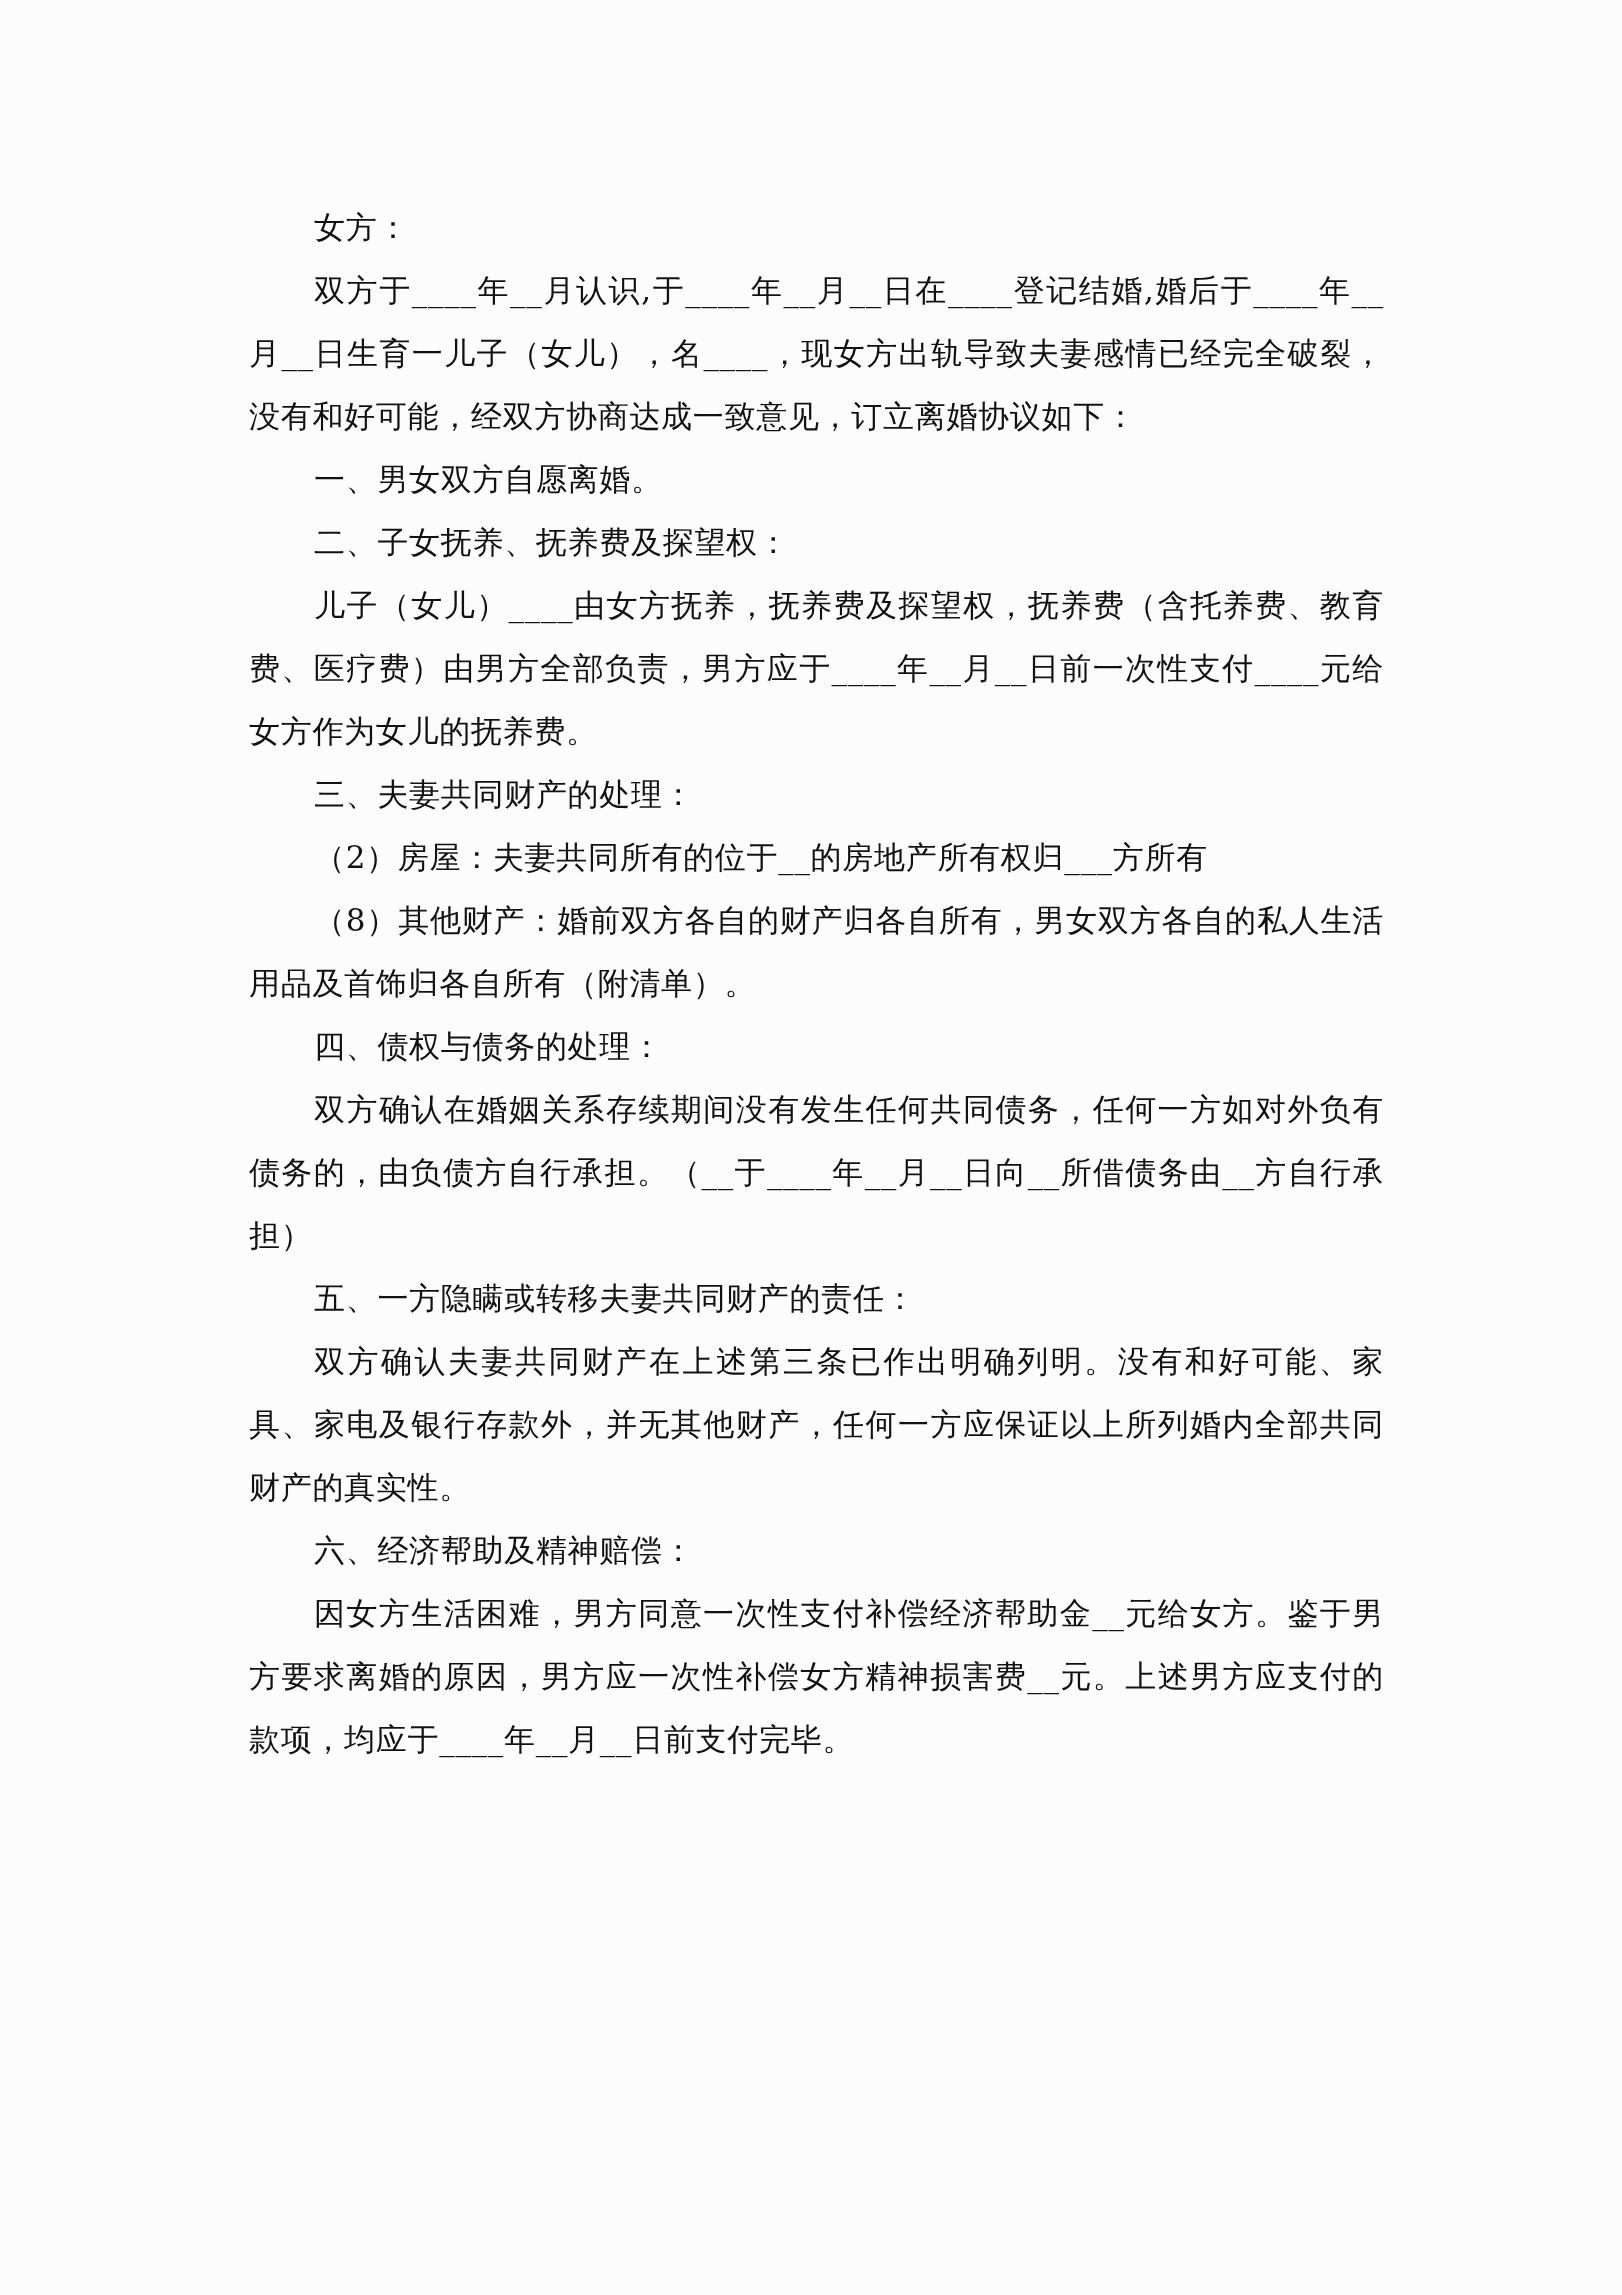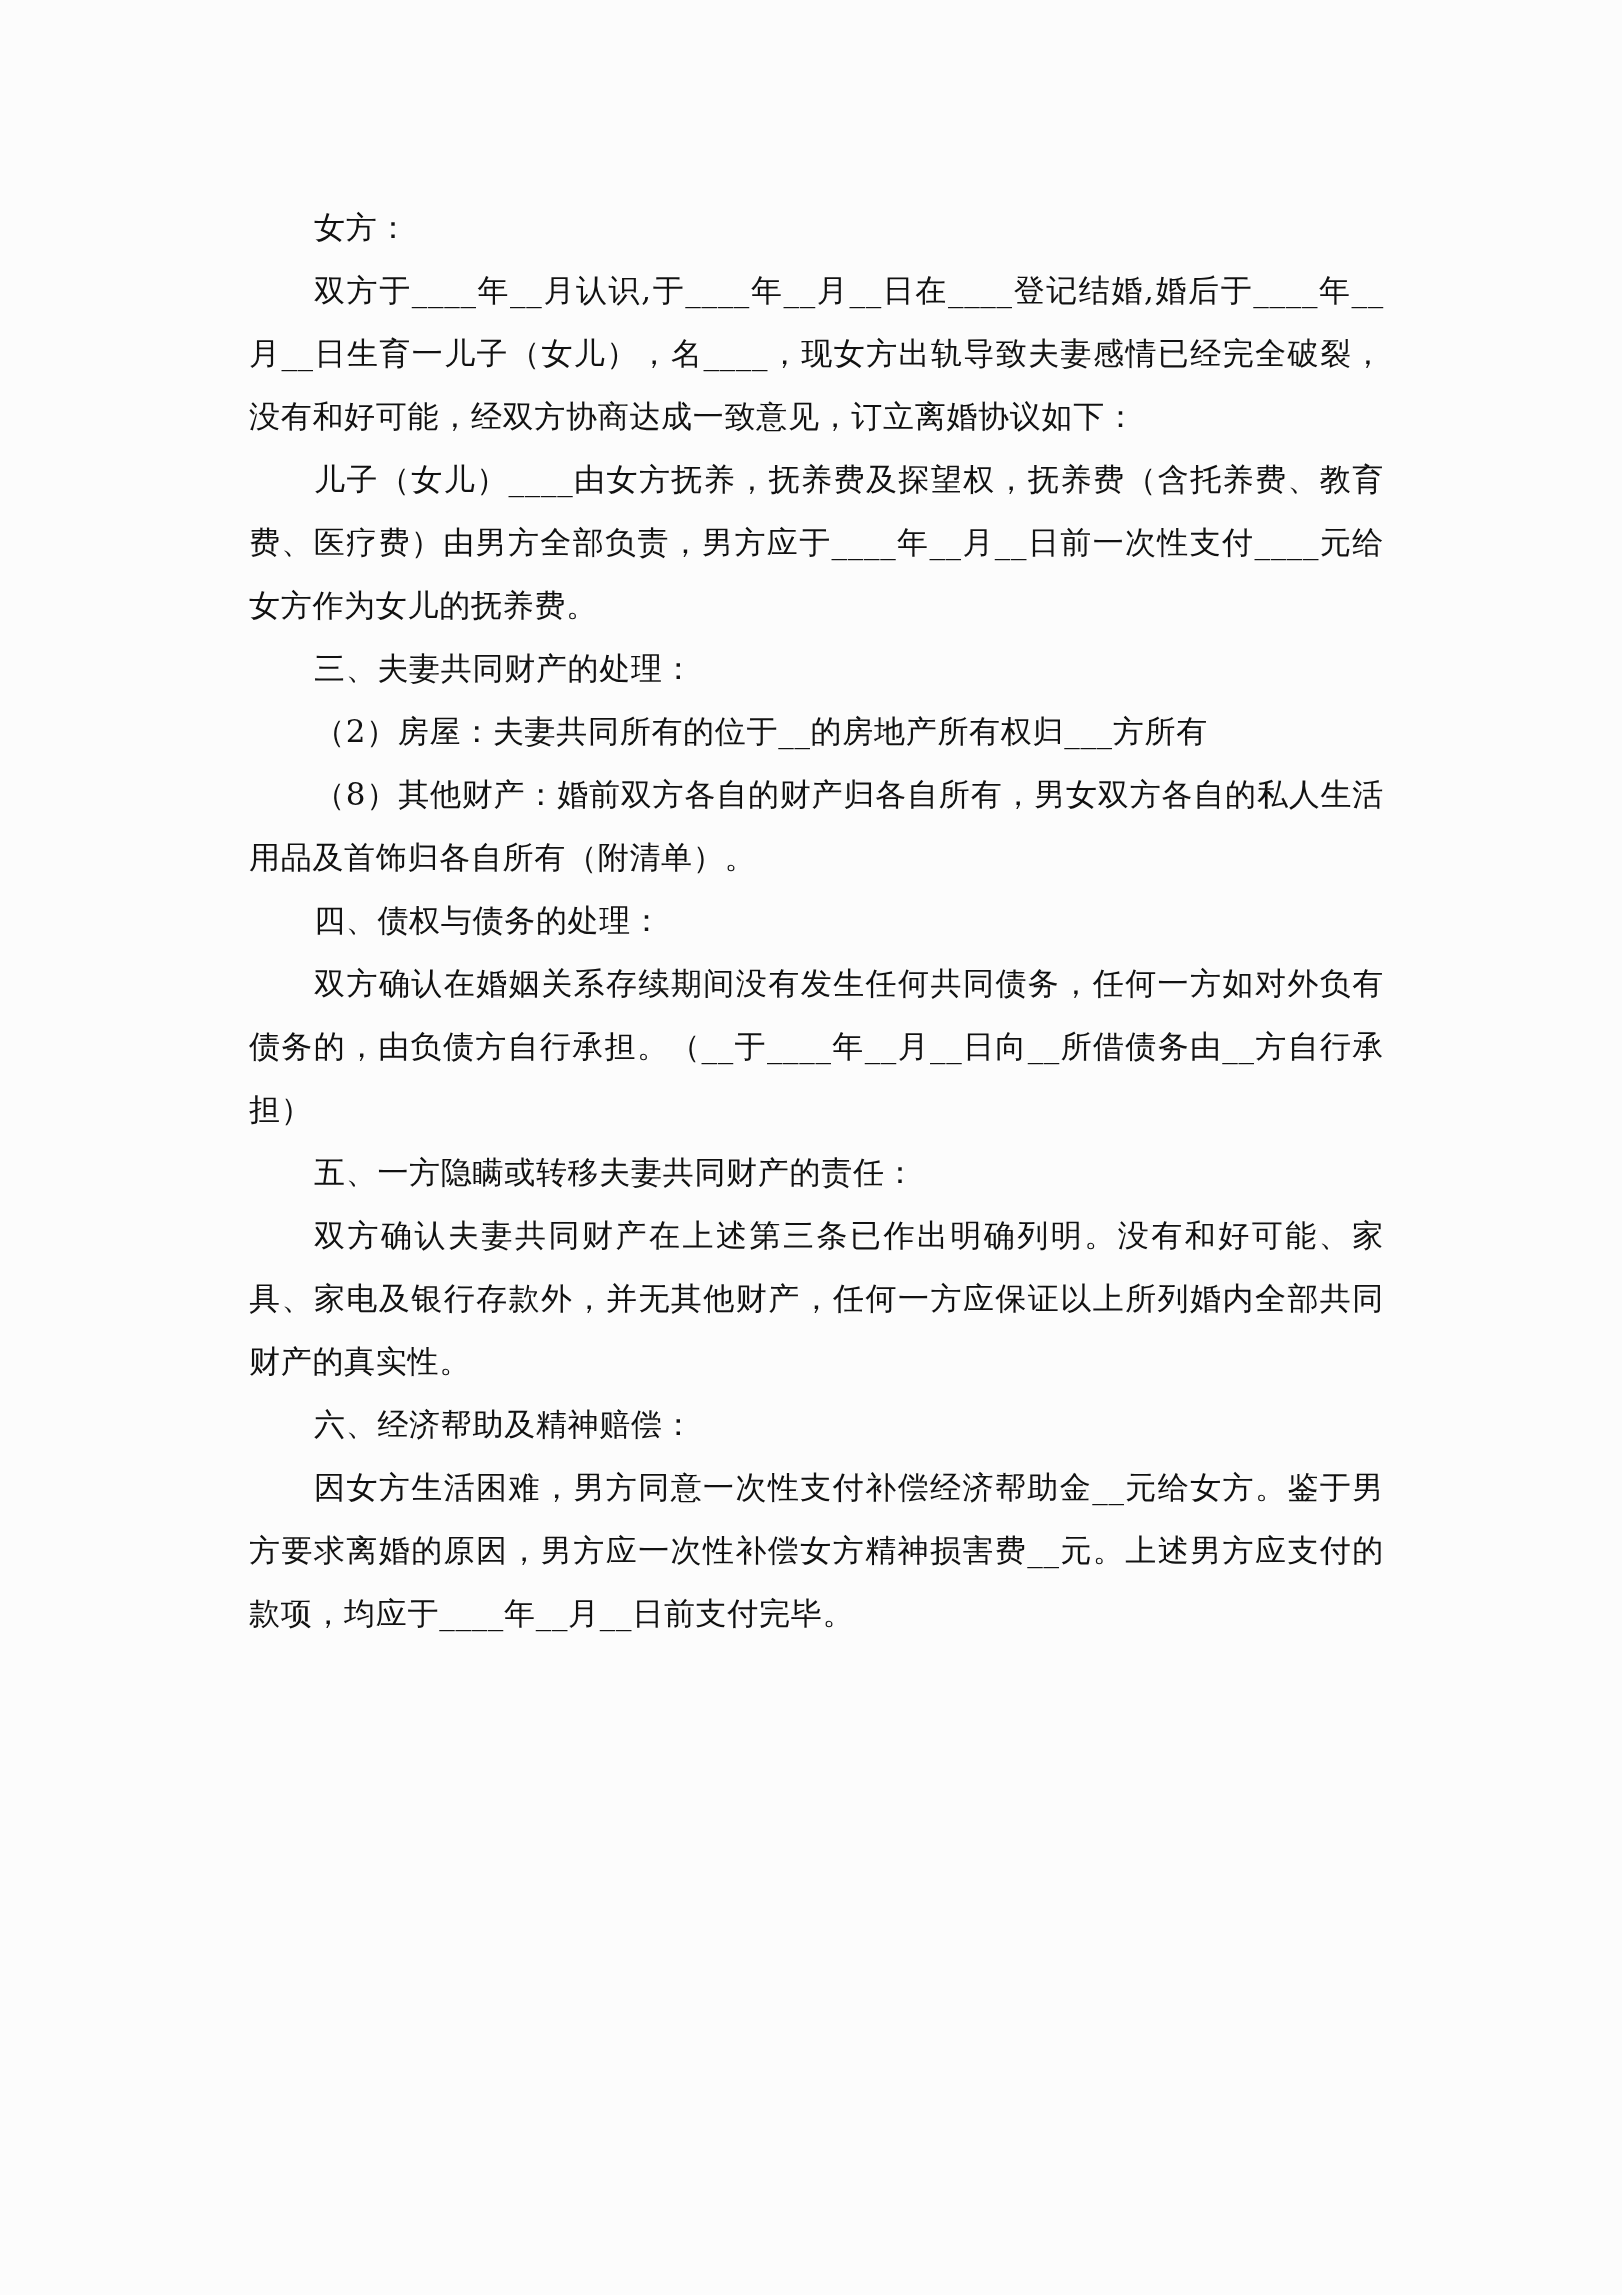--- a/index.html
+++ b/index.html
@@ -32,20 +32,22 @@
     word-break: break-all;
   }
   .para.subitem { text-indent: 65px; }
 </style>
 </head>
 <body>
 
 <div class="page">
   <p class="para">女方：</p>
   <p class="para">双方于____年__月认识,于____年__月__日在____登记结婚,婚后于____年__月__日生育一儿子（女儿），名____，现女方出轨导致夫妻感情已经完全破裂，没有和好可能，经双方协商达成一致意见，订立离婚协议如下：</p>
+  <p class="para">一、男女双方自愿离婚。</p>
+  <p class="para">二、子女抚养、抚养费及探望权：</p>
   <p class="para">儿子（女儿）____由女方抚养，抚养费及探望权，抚养费（含托养费、教育费、医疗费）由男方全部负责，男方应于____年__月__日前一次性支付____元给女方作为女儿的抚养费。</p>
   <p class="para">三、夫妻共同财产的处理：</p>
   <p class="para subitem">（2）房屋：夫妻共同所有的位于__的房地产所有权归___方所有</p>
   <p class="para subitem">（8）其他财产：婚前双方各自的财产归各自所有，男女双方各自的私人生活用品及首饰归各自所有（附清单）。</p>
   <p class="para">四、债权与债务的处理：</p>
   <p class="para">双方确认在婚姻关系存续期间没有发生任何共同债务，任何一方如对外负有债务的，由负债方自行承担。（__于____年__月__日向__所借债务由__方自行承担）</p>
   <p class="para">五、一方隐瞒或转移夫妻共同财产的责任：</p>
   <p class="para">双方确认夫妻共同财产在上述第三条已作出明确列明。没有和好可能、家具、家电及银行存款外，并无其他财产，任何一方应保证以上所列婚内全部共同财产的真实性。</p>
   <p class="para">六、经济帮助及精神赔偿：</p>
   <p class="para">因女方生活困难，男方同意一次性支付补偿经济帮助金__元给女方。鉴于男方要求离婚的原因，男方应一次性补偿女方精神损害费__元。上述男方应支付的款项，均应于____年__月__日前支付完毕。</p>

